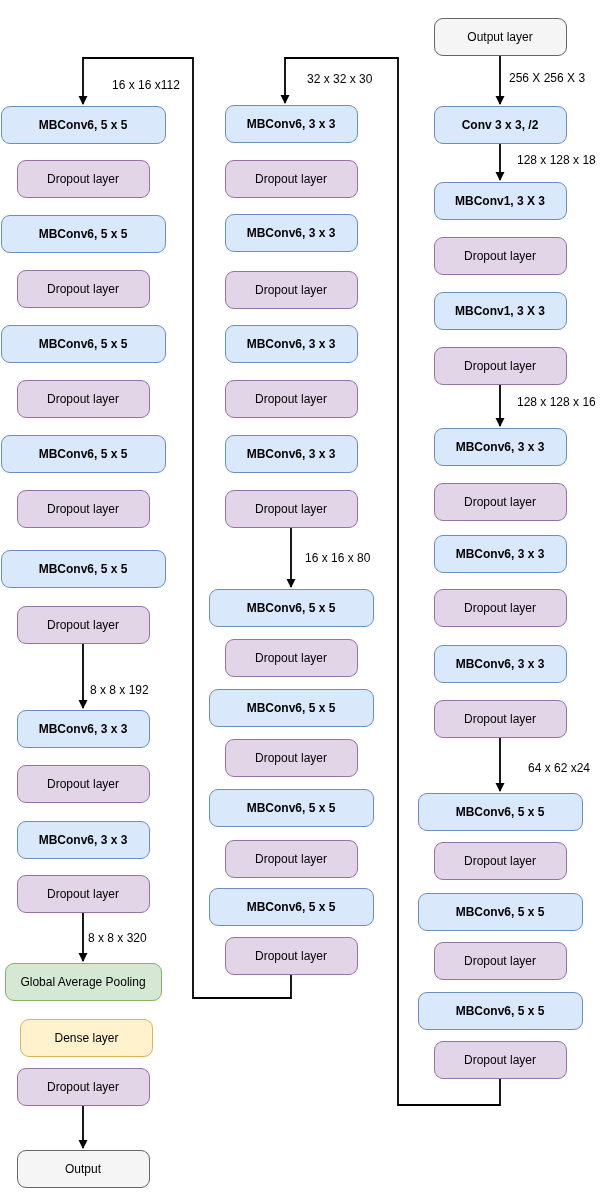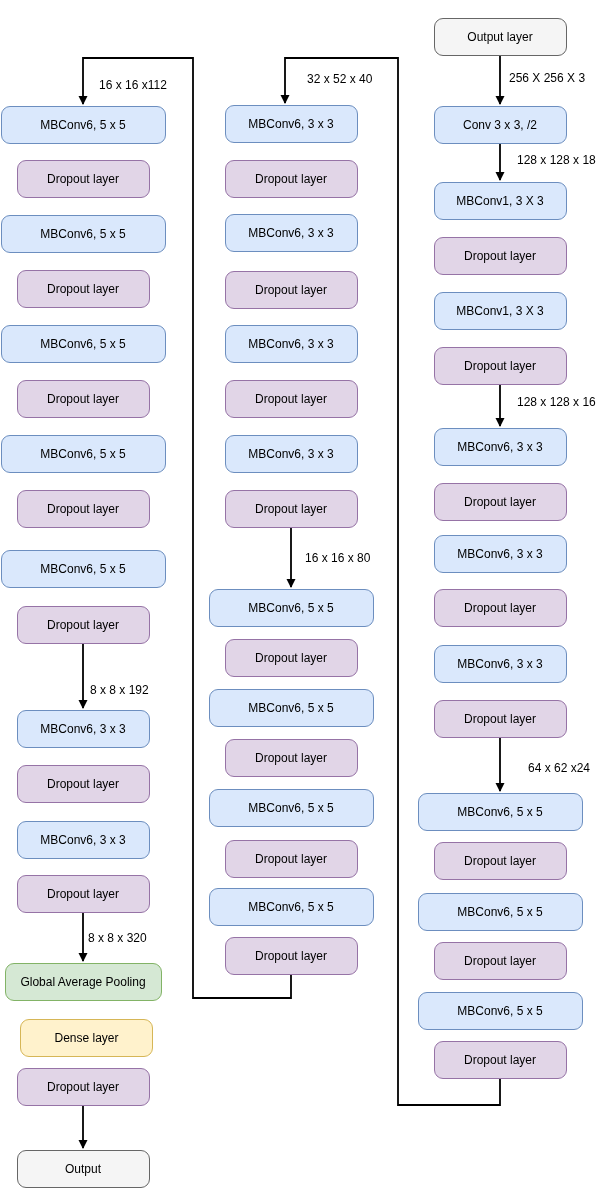--- a/index.html
+++ b/index.html
@@ -15,21 +15,21 @@
     position:relative;width:600px;height:1203px;background:#ffffff;
     font-family:"Liberation Sans",sans-serif;overflow:hidden;
   }
   .box{
     position:absolute;height:38px;box-sizing:border-box;
     border:1px solid #000;border-radius:9px;
     display:flex;align-items:center;justify-content:center;
     font-size:12px;color:#000;white-space:nowrap;
   }
   .io{background:var(--io_fill);border-color:var(--io_border);}
-  .conv{background:var(--conv_fill);border-color:var(--conv_border);}
+  .conv{background:var(--conv_fill);border-color:var(--conv_border);font-weight:bold;}
   .dropout{background:var(--dropout_fill);border-color:var(--dropout_border);}
   .pool{background:var(--pool_fill);border-color:var(--pool_border);}
   .dense{background:var(--dense_fill);border-color:var(--dense_border);}
   .edge-label{
     position:absolute;font-size:12px;line-height:14px;color:#000;white-space:nowrap;
   }
   svg.overlay{position:absolute;left:0;top:0;pointer-events:none;}
   svg.overlay path.wire{fill:none;stroke:var(--arrow);stroke-width:1.8;}
 </style>
 </head>
@@ -111,19 +111,19 @@
       <div class="box conv" style="width: 165px; left: 417.5px; top: 893px;">MBConv6, 5 x 5</div>
       <div class="box dropout" style="width: 133px; left: 433.5px; top: 942px;">Dropout layer</div>
       <div class="box conv" style="width: 165px; left: 417.5px; top: 992px;">MBConv6, 5 x 5</div>
       <div class="box dropout" style="width: 133px; left: 433.5px; top: 1041px;">Dropout layer</div>
     </div>
 
   <div class="edge-label" style="left:509px;top:71px">256 X 256 X 3</div>
   <div class="edge-label" style="left:517px;top:153px">128 x 128 x 18</div>
   <div class="edge-label" style="left:517px;top:395px">128 x 128 x 16</div>
   <div class="edge-label" style="left:528px;top:761px">64 x 62 x24</div>
-  <div class="edge-label" style="left:307px;top:72px">32 x 52 x 40</div>
+  <div class="edge-label" style="left:307px;top:72px">32 x 32 x 30</div>
   <div class="edge-label" style="left:305px;top:551px">16 x 16 x 80</div>
-  <div class="edge-label" style="left:99px;top:78px">16 x 16 x112</div>
+  <div class="edge-label" style="left:112px;top:78px">16 x 16 x112</div>
   <div class="edge-label" style="left:90px;top:683px">8 x 8 x 192</div>
   <div class="edge-label" style="left:88px;top:931px">8 x 8 x 320</div>
 
 </div>
 
 </body></html>

